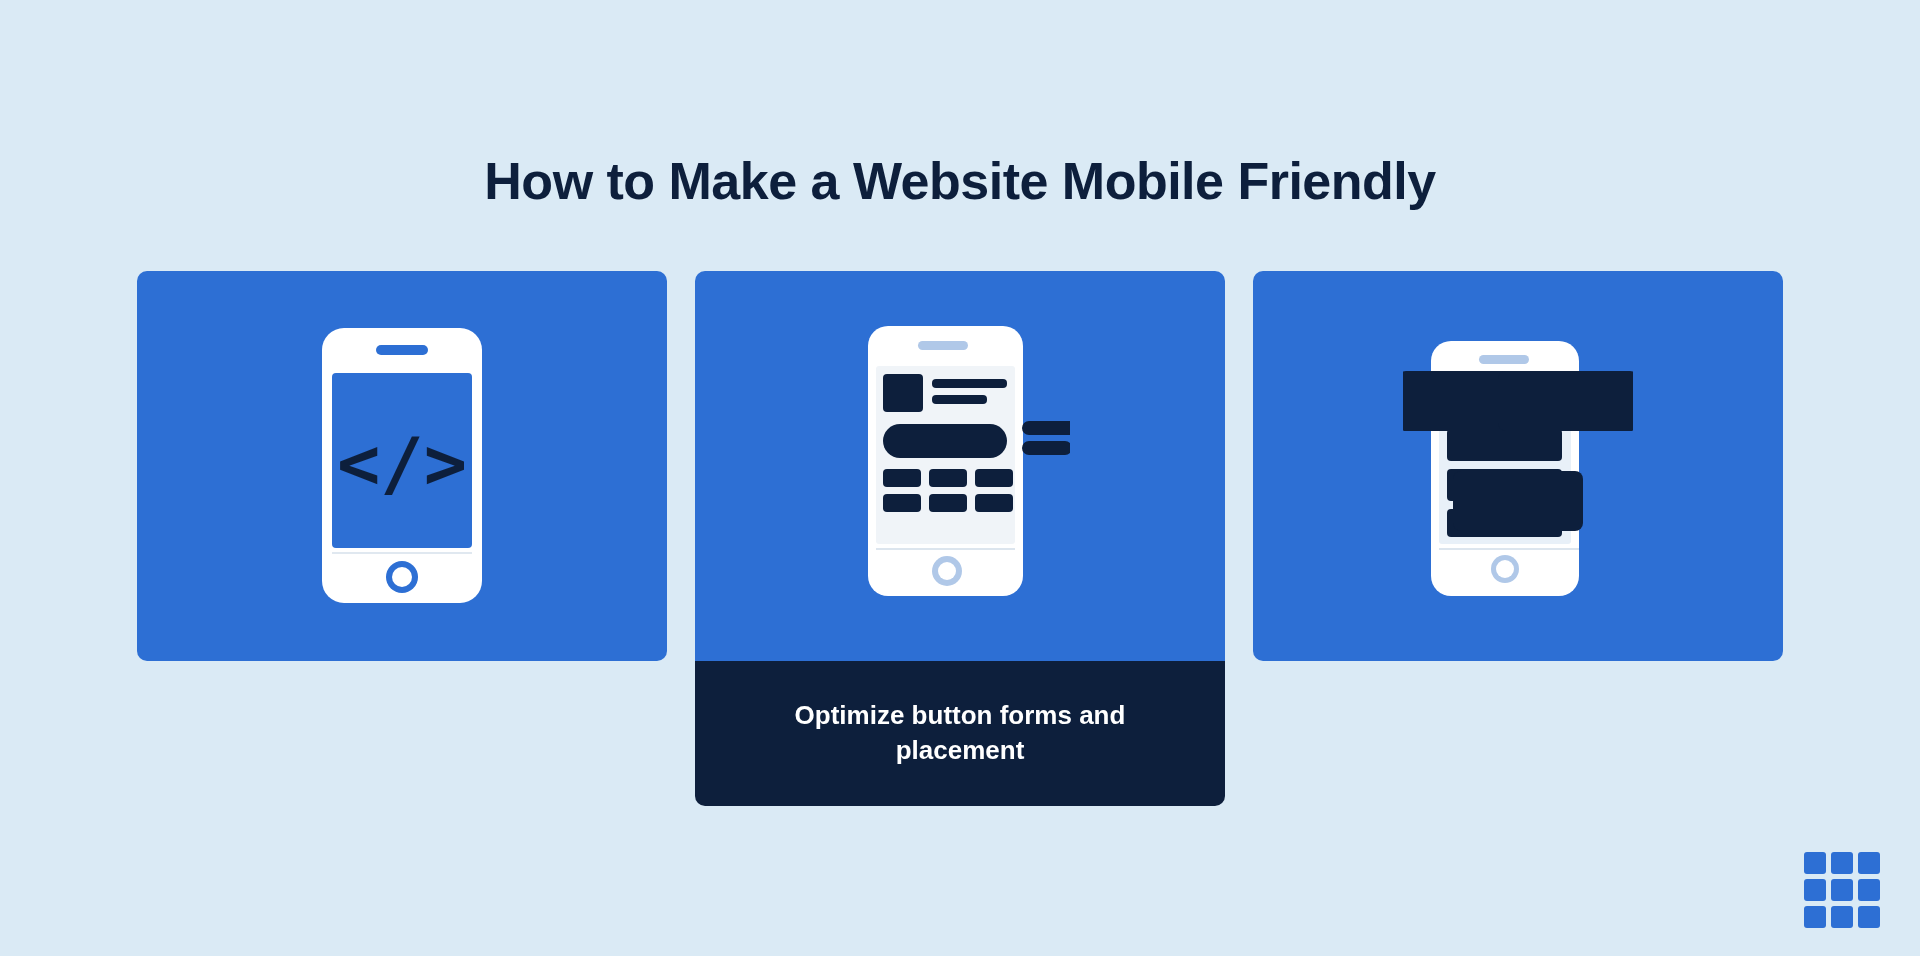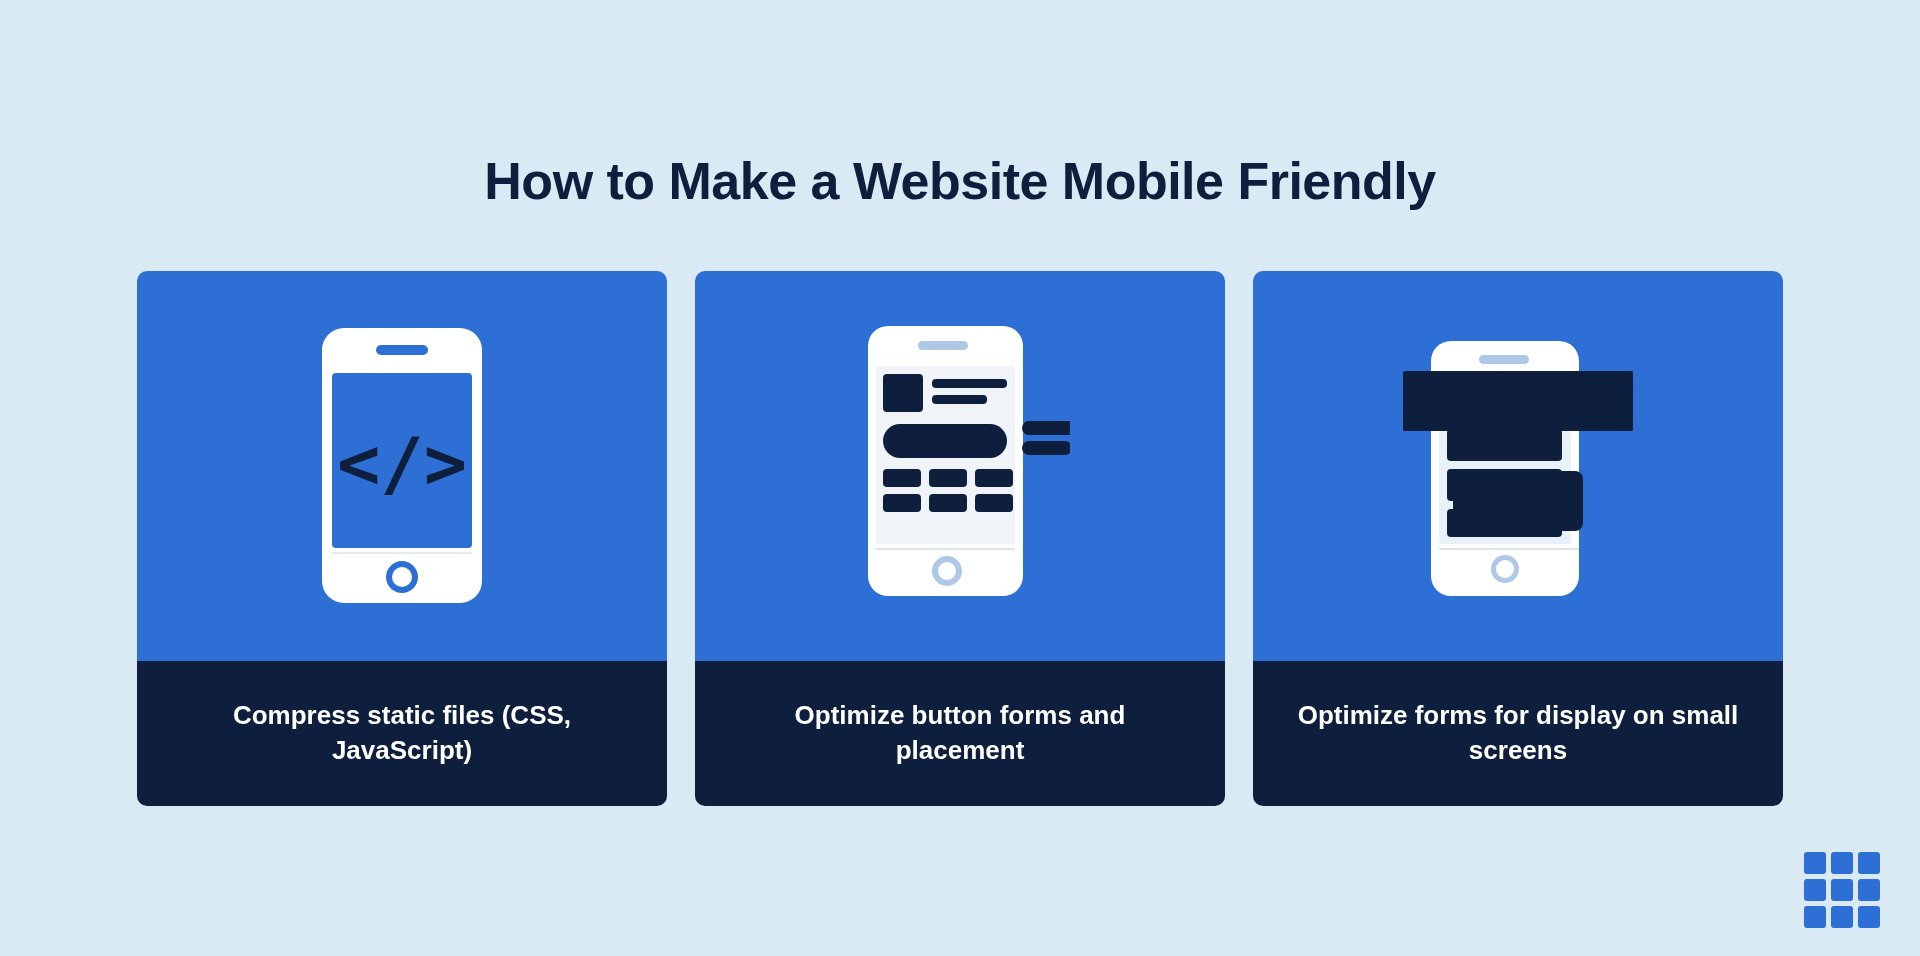--- a/index.html
+++ b/index.html
@@ -100,23 +100,20 @@
         <rect x="30" y="50" width="140" height="175" rx="4" fill="#2d6fd4"></rect>
 
         <text x="100" y="165" text-anchor="middle" font-size="72" font-weight="900" fill="#0d1f3c" font-family="monospace">&lt;/&gt;</text>
 
         <circle cx="100" cy="254" r="16" fill="#2d6fd4"></circle>
         <circle cx="100" cy="254" r="10" fill="white"></circle>
 
         <line x1="30" y1="230" x2="170" y2="230" stroke="#e0e8f0" stroke-width="2"></line>
       </svg>
     </div>
-    <div class="card-bottom">
-      <p class="card-bottom-text">Compress static files (CSS, JavaScript)</p>
-    </div>
   </div>
 
   <div class="card">
     <div class="card-top">
 
       <svg width="220" height="290" viewBox="0 0 220 290" fill="none" xmlns="http://www.w3.org/2000/svg">
 
         <rect x="18" y="5" width="155" height="270" rx="20" ry="20" fill="white"></rect>
 
         <rect x="68" y="20" width="50" height="9" rx="4.5" fill="#b0c8e8"></rect>
@@ -171,23 +168,20 @@
         <circle cx="102" cy="248" r="14" fill="#b0c8e8"></circle>
         <circle cx="102" cy="248" r="9" fill="white"></circle>
 
         <rect x="-5" y="50" width="148" height="60" rx="8" fill="#0d1f3c"></rect>
 
         <rect x="95" y="50" width="140" height="60" rx="8" fill="#0d1f3c"></rect>
 
         <rect x="50" y="150" width="130" height="60" rx="8" fill="#0d1f3c"></rect>
       </svg>
     </div>
-    <div class="card-bottom">
-      <p class="card-bottom-text">Optimize forms for display on small screens</p>
-    </div>
   </div>
 
 </div>
 
 <div class="grid-icon">
   <div class="grid-cell"></div>
   <div class="grid-cell"></div>
   <div class="grid-cell"></div>
   <div class="grid-cell"></div>
   <div class="grid-cell"></div>

